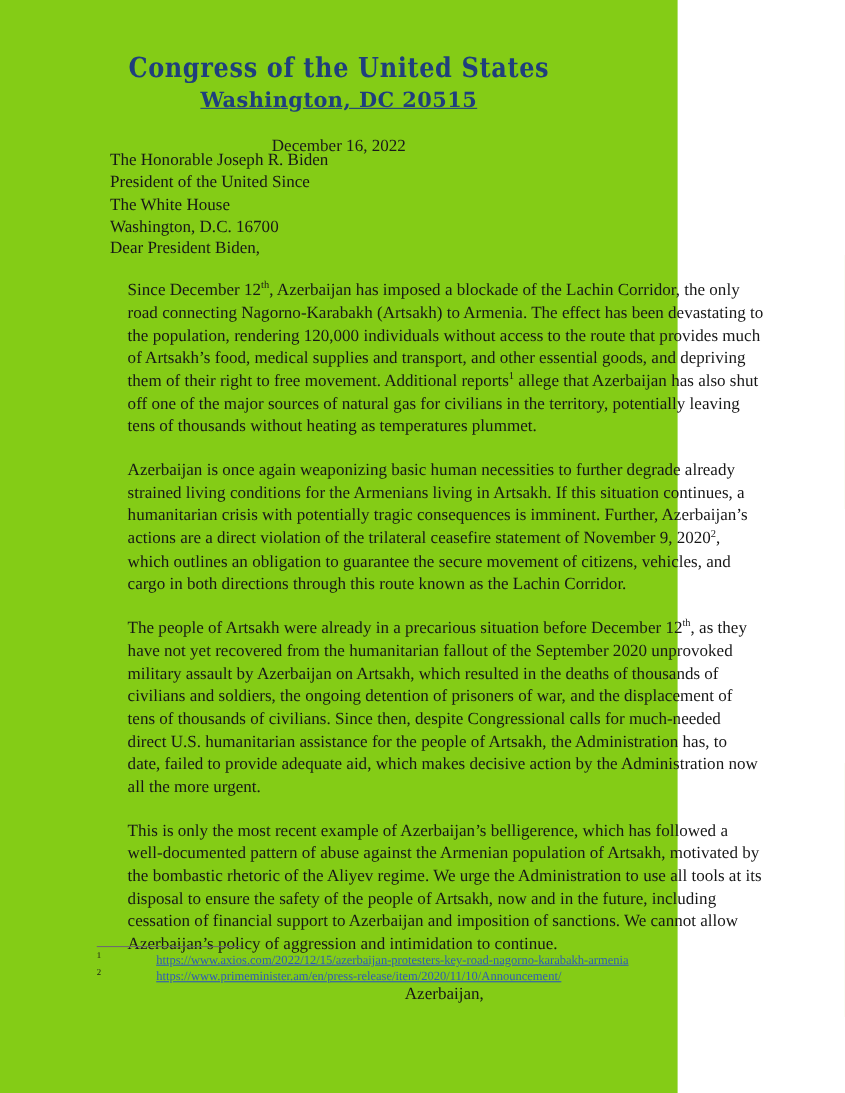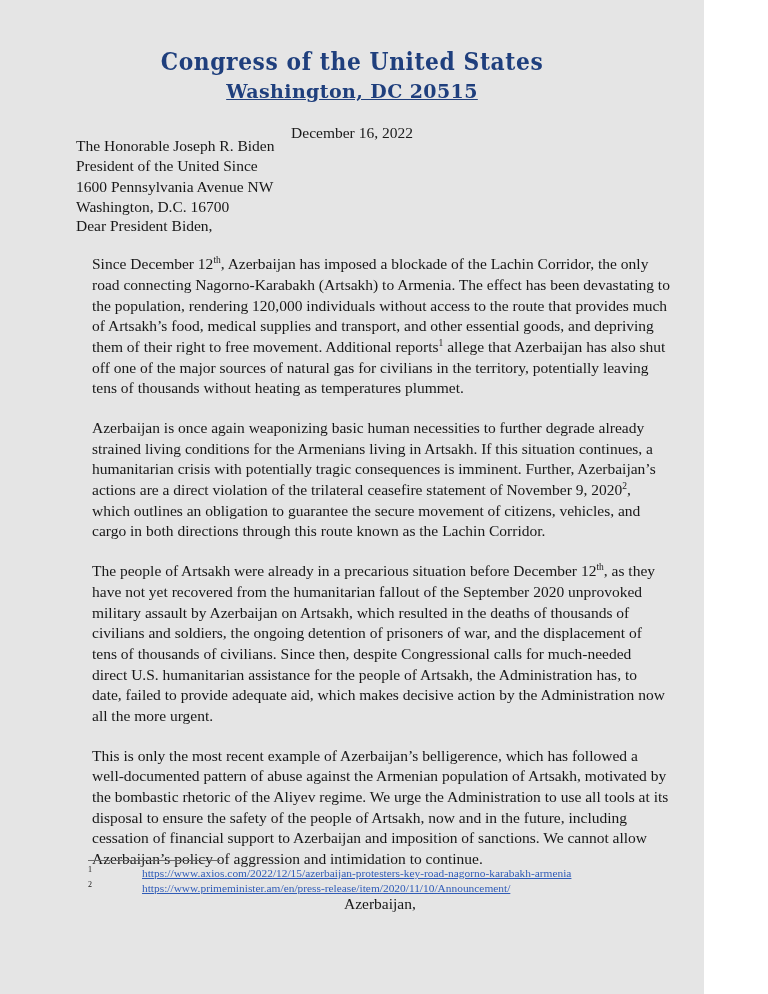--- a/index.html
+++ b/index.html
@@ -12,23 +12,23 @@
     width: 768px;
     height: 994px;
     overflow: hidden;
     font-family: "Liberation Serif", "DejaVu Serif", serif;
     color: #171717;
     position: relative;
   }
 
   .page {
     position: relative;
-    width: 704px;
+    width: 616px;
     height: 994px;
-    background: #e5e5e5;
+    background: #84cc16;
     box-sizing: border-box;
   }
 
   
   .letterhead {
     text-align: center;
     padding-top: 48px;
   }
   .letterhead-title {
     font-family: "DejaVu Serif", "Liberation Serif", serif;
@@ -52,21 +52,21 @@
   }
   .letter-date {
     font-size: 15.5px;
     color: #1a1a1a;
     margin-top: 21px;
   }
 
   
   .content {
     position: absolute;
-    left: 76px;
+    left: 100px;
     top: 136px;
     width: 594px;
   }
 
   .addressee {
     font-size: 15.5px;
     line-height: 1.31;
   }
   .addressee div { white-space: nowrap; }
 
@@ -138,21 +138,21 @@
     <div class="letterhead-title">Congress of the United States</div>
     <div class="letterhead-subtitle">Washington, DC 20515</div>
     <div class="letter-date">December 16, 2022</div>
   </div>
 
   <div class="content">
 
     <div class="addressee">
       <div>The Honorable Joseph R. Biden</div>
       <div>President of the United Since</div>
-      <div>1600 Pennsylvania Avenue NW</div>
+      <div>The White House</div>
       <div>Washington, D.C. 16700</div>
     </div>
 
     <div class="salutation">Dear President Biden,</div>
 
     <p class="body-par"><span>Since December 12</span><sup>th</sup><span>, Azerbaijan has imposed a blockade of the Lachin Corridor, the only road connecting Nagorno-Karabakh (Artsakh) to Armenia.  The effect has been devastating to the population, rendering 120,000 individuals without access to the route that provides much of Artsakh’s food, medical supplies and transport, and other essential goods, and depriving them of their right to free movement.  Additional reports</span><sup>1</sup><span> allege that Azerbaijan has also shut off one of the major sources of natural gas for civilians in the territory, potentially leaving tens of thousands without heating as temperatures plummet.</span></p>
 
     <p class="body-par"><span>Azerbaijan is once again weaponizing basic human necessities to further degrade already strained living conditions for the Armenians living in Artsakh.  If this situation continues, a humanitarian crisis with potentially tragic consequences is imminent.  Further, Azerbaijan’s actions are a direct violation of the trilateral ceasefire statement of November 9, 2020</span><sup>2</sup><span>, which outlines an obligation to guarantee the secure movement of citizens, vehicles, and cargo in both directions through this route known as the Lachin Corridor.</span></p>
 
     <p class="body-par"><span>The people of Artsakh were already in a precarious situation before December 12</span><sup>th</sup><span>, as they have not yet recovered from the humanitarian fallout of the September 2020 unprovoked military assault by Azerbaijan on Artsakh, which resulted in the deaths of thousands of civilians and soldiers, the ongoing detention of prisoners of war, and the displacement of tens of thousands of civilians.  Since then, despite Congressional calls for much-needed direct U.S. humanitarian assistance for the people of Artsakh, the Administration has, to date, failed to provide adequate aid, which makes decisive action by the Administration now all the more urgent.</span></p>

